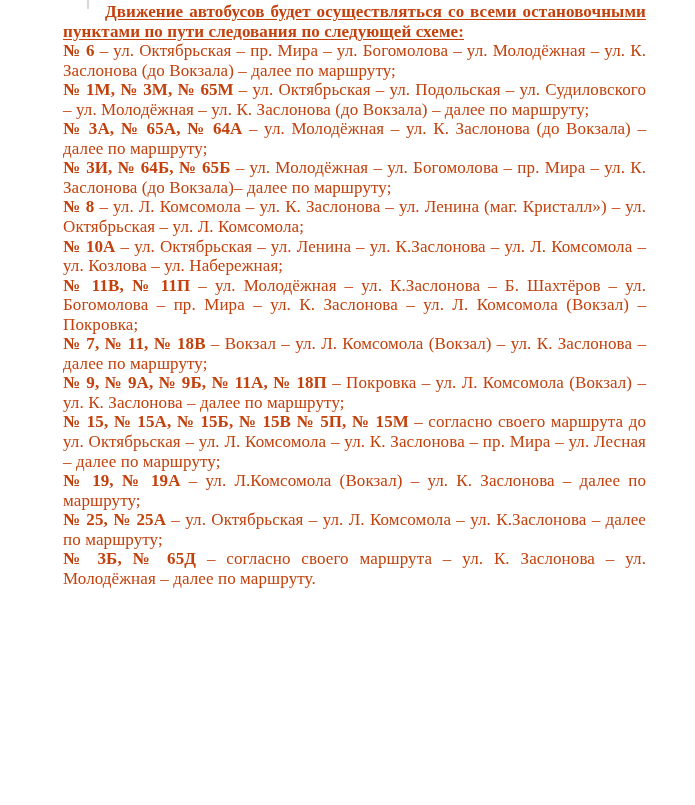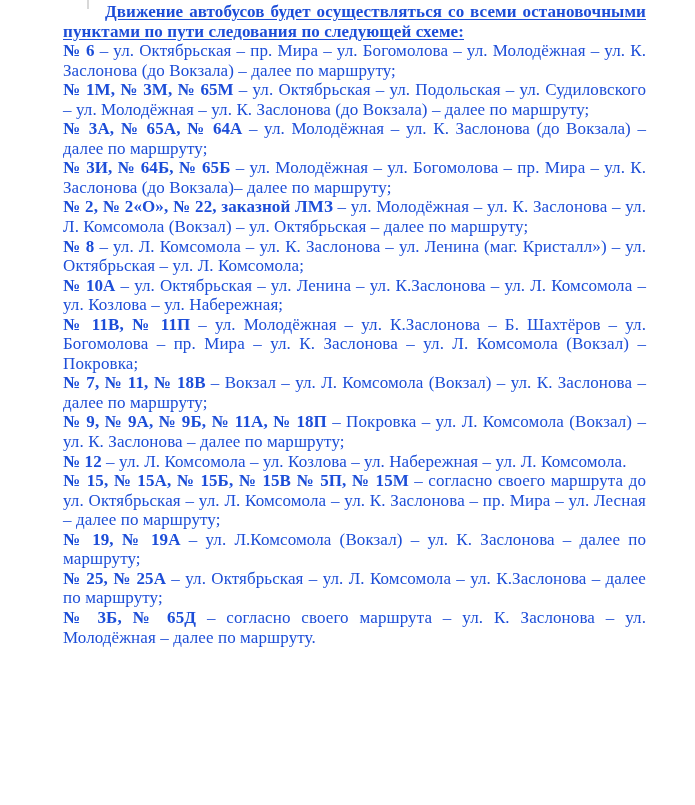--- a/index.html
+++ b/index.html
@@ -7,21 +7,21 @@
     padding: 0;
     background: #ffffff;
   }
   .page {
     position: relative;
     width: 695px;
     height: 799px;
     background: #ffffff;
     overflow: hidden;
     font-family: "Liberation Serif", "DejaVu Serif", serif;
-    color: #1d4ed8;
+    color: #c2410c;
   }
   .edge-mark {
     position: absolute;
     left: 87px;
     top: 0;
     width: 2px;
     height: 9px;
     background: #d8d8d8;
   }
   .content {
@@ -58,35 +58,33 @@
     <div id="routes">
 
   <p class="route"><span class="nums">№ 6</span><span class="desc"> – ул. Октябрьская – пр. Мира – ул. Богомолова – ул. Молодёжная – ул. К. Заслонова  (до Вокзала) – далее по  маршруту;</span></p>
 
   <p class="route"><span class="nums">№ 1М, № 3М, № 65М</span><span class="desc"> – ул. Октябрьская – ул. Подольская – ул. Судиловского – ул. Молодёжная – ул. К. Заслонова (до Вокзала) – далее по маршруту;</span></p>
 
   <p class="route"><span class="nums">№ 3А, № 65А, № 64А</span><span class="desc"> – ул. Молодёжная – ул. К. Заслонова (до Вокзала) – далее по маршруту;</span></p>
 
   <p class="route"><span class="nums">№ 3И, № 64Б, № 65Б</span><span class="desc"> – ул. Молодёжная – ул. Богомолова – пр. Мира – ул. К. Заслонова (до Вокзала)– далее по  маршруту;</span></p>
 
-  <p class="route"><span class="nums">№ 2, № 2«О», № 22, заказной ЛМЗ</span><span class="desc"> – ул. Молодёжная – ул. К. Заслонова – ул. Л. Комсомола (Вокзал) – ул. Октябрьская – далее по маршруту;</span></p>
 
 
   <p class="route"><span class="nums">№ 8</span><span class="desc"> – ул. Л. Комсомола – ул. К. Заслонова – ул. Ленина (маг. Кристалл») – ул. Октябрьская –  ул. Л. Комсомола;</span></p>
 
 
   <p class="route"><span class="nums">№ 10А</span><span class="desc"> – ул. Октябрьская – ул. Ленина – ул. К.Заслонова – ул. Л. Комсомола – ул. Козлова – ул. Набережная;</span></p>
 
   <p class="route"><span class="nums">№ 11В, № 11П</span><span class="desc"> – ул. Молодёжная – ул. К.Заслонова – Б. Шахтёров – ул. Богомолова – пр. Мира – ул. К. Заслонова – ул. Л. Комсомола (Вокзал) – Покровка;</span></p>
 
   <p class="route"><span class="nums">№ 7, № 11, № 18В</span><span class="desc"> – Вокзал – ул. Л. Комсомола (Вокзал) – ул. К. Заслонова – далее по маршруту;</span></p>
 
   <p class="route"><span class="nums">№ 9, № 9А, № 9Б, № 11А, № 18П</span><span class="desc"> – Покровка – ул. Л. Комсомола (Вокзал) – ул. К. Заслонова – далее по маршруту;</span></p>
 
-  <p class="route"><span class="nums">№ 12</span><span class="desc"> – ул. Л. Комсомола – ул. Козлова – ул. Набережная – ул. Л. Комсомола.</span></p>
 
   <p class="route"><span class="nums">№ 15, № 15А, № 15Б, № 15В № 5П, № 15М</span><span class="desc"> – согласно своего маршрута до ул. Октябрьская – ул. Л. Комсомола – ул. К. Заслонова – пр. Мира – ул. Лесная – далее по маршруту;</span></p>
 
   <p class="route"><span class="nums">№ 19, № 19А</span><span class="desc"> – ул. Л.Комсомола (Вокзал) – ул. К. Заслонова – далее по маршруту;</span></p>
 
   <p class="route"><span class="nums">№ 25, № 25А</span><span class="desc"> – ул. Октябрьская – ул. Л. Комсомола – ул. К.Заслонова – далее по  маршруту;</span></p>
 
 
   <p class="route"><span class="nums">№ 3Б, № 65Д</span><span class="desc"> – согласно своего маршрута – ул. К. Заслонова – ул. Молодёжная – далее по  маршруту.</span></p>
 </div>

